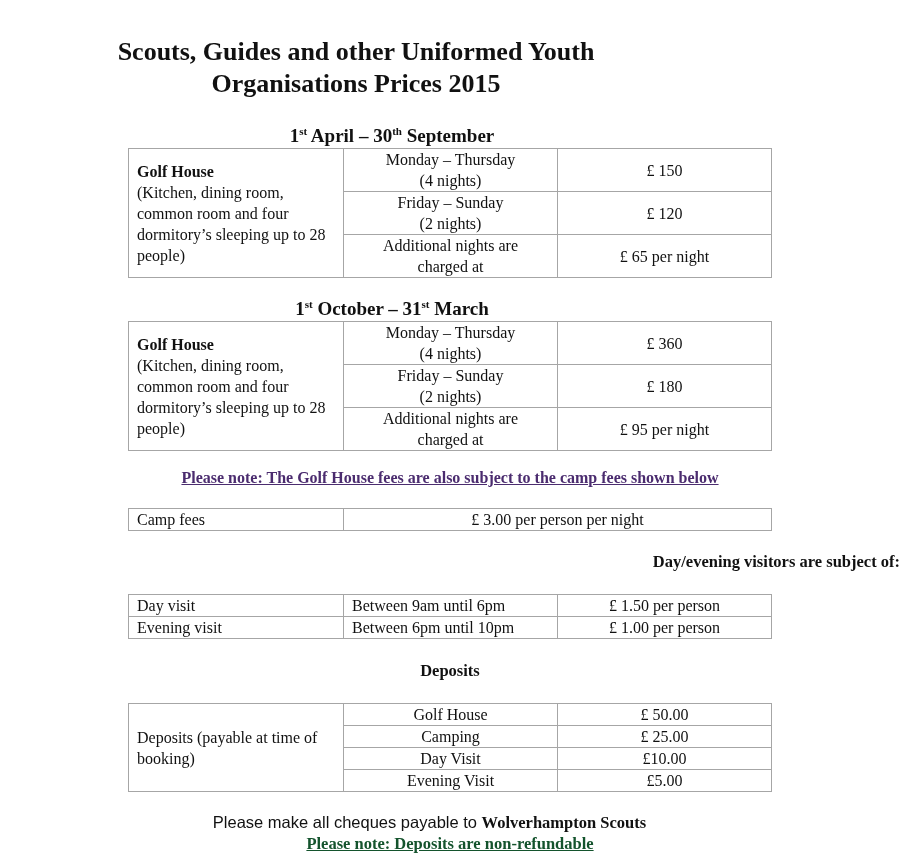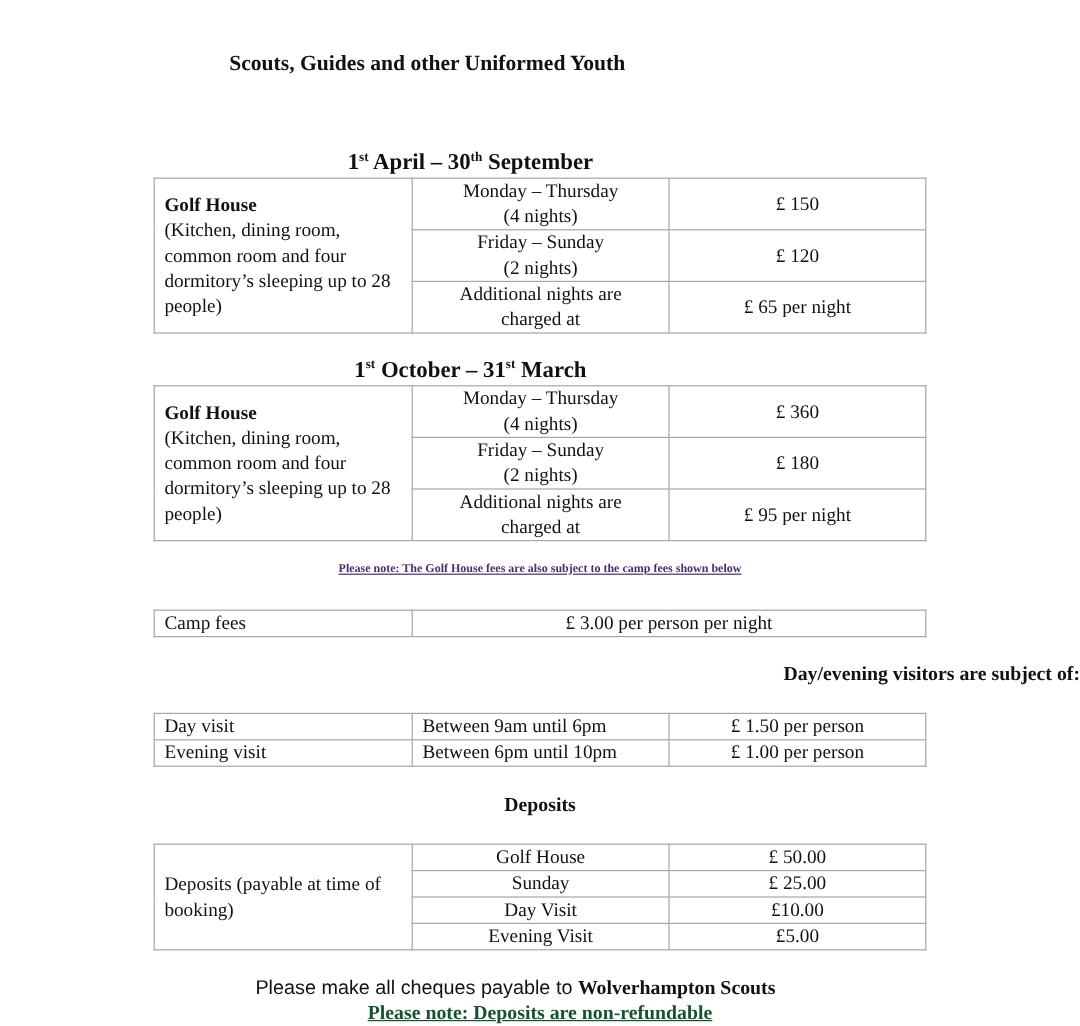--- a/index.html
+++ b/index.html
@@ -3,21 +3,21 @@
 <meta charset="utf-8">
 <style>
   html, body { margin: 0; padding: 0; background: #ffffff; }
   body {
     width: 900px; height: 855px; position: relative; overflow: hidden;
     font-family: "DejaVu Serif", "Liberation Serif", serif;
     color: #111111;
   }
   .title {
     position: absolute; left: 0; width: 712px; top: 36px;
-    text-align: center; font-weight: bold; font-size: 18px; line-height: 32px;
+    text-align: center; font-weight: bold; font-size: 26px; line-height: 32px;
     font-family: "Liberation Serif", "DejaVu Serif", serif;
   }
   .season {
     position: absolute; left: 0; width: 784px; text-align: center;
     font-weight: bold; font-size: 19px; line-height: 22px;
     font-family: "Liberation Serif", serif;
   }
   .season sup { font-size: 11px; vertical-align: 7px; line-height: 0; }
   table.grid {
     position: absolute; left: 128px; width: 643px;
@@ -29,21 +29,21 @@
     line-height: 21px;
   }
   .c1 { width: 215px; }
   .c2 { width: 214px; }
   .c3 { width: 214px; }
   .center { text-align: center; }
   .house-name { font-weight: bold; display: block; }
   .house-desc { display: block; }
   .note-purple {
     position: absolute; left: 0; width: 900px; top: 469px; text-align: center;
-    font-weight: bold; font-size: 10px; color: #4b2c6f; text-decoration: underline;
+    font-weight: bold; font-size: 16px; color: #4b2c6f; text-decoration: underline;
     font-family: "Liberation Serif", serif;
   }
   .section-heading {
     position: absolute; left: 0; width: 900px; text-align: center;
     font-weight: bold; font-size: 16.5px;
     font-family: "Liberation Serif", serif;
   }
   .footer1 {
     position: absolute; left: 0; width: 859px; top: 813px; text-align: center;
     font-size: 16.5px; font-family: "Liberation Sans", sans-serif;
@@ -53,20 +53,21 @@
     position: absolute; left: 0; width: 900px; top: 834px; text-align: center;
     font-size: 16.5px; font-weight: bold; color: #14532d; text-decoration: underline;
     font-family: "Liberation Serif", serif;
   }
 </style>
 </head>
 <body>
 
 <div class="title">
   <div>Scouts, Guides and other Uniformed Youth</div>
+  <div>Organisations Prices 2015</div>
 </div>
 
 <div class="season" style="top:125px;"><span>1</span><sup>st</sup><span> April – 30</span><sup>th</sup><span> September</span></div>
 
 <table class="grid" style="top:148px;">
   <colgroup>
       <col class="c1">
       <col class="c2">
       <col class="c3">
     </colgroup>
@@ -182,21 +183,21 @@
       <col class="c2">
       <col class="c3">
     </colgroup>
   <tbody>
       <tr style="height:21px;">
     <td rowspan="4">Deposits (payable at time of booking)</td>
     <td class="center">Golf House</td>
     <td class="center">£ 50.00</td>
   </tr>
   <tr style="height:21px;">
-    <td class="center">Sunday</td>
+    <td class="center">Camping</td>
     <td class="center">£ 25.00</td>
   </tr>
   <tr style="height:21px;">
     <td class="center">Day Visit</td>
     <td class="center">£10.00</td>
   </tr>
   <tr style="height:21px;">
     <td class="center">Evening Visit</td>
     <td class="center">£5.00</td>
   </tr>

